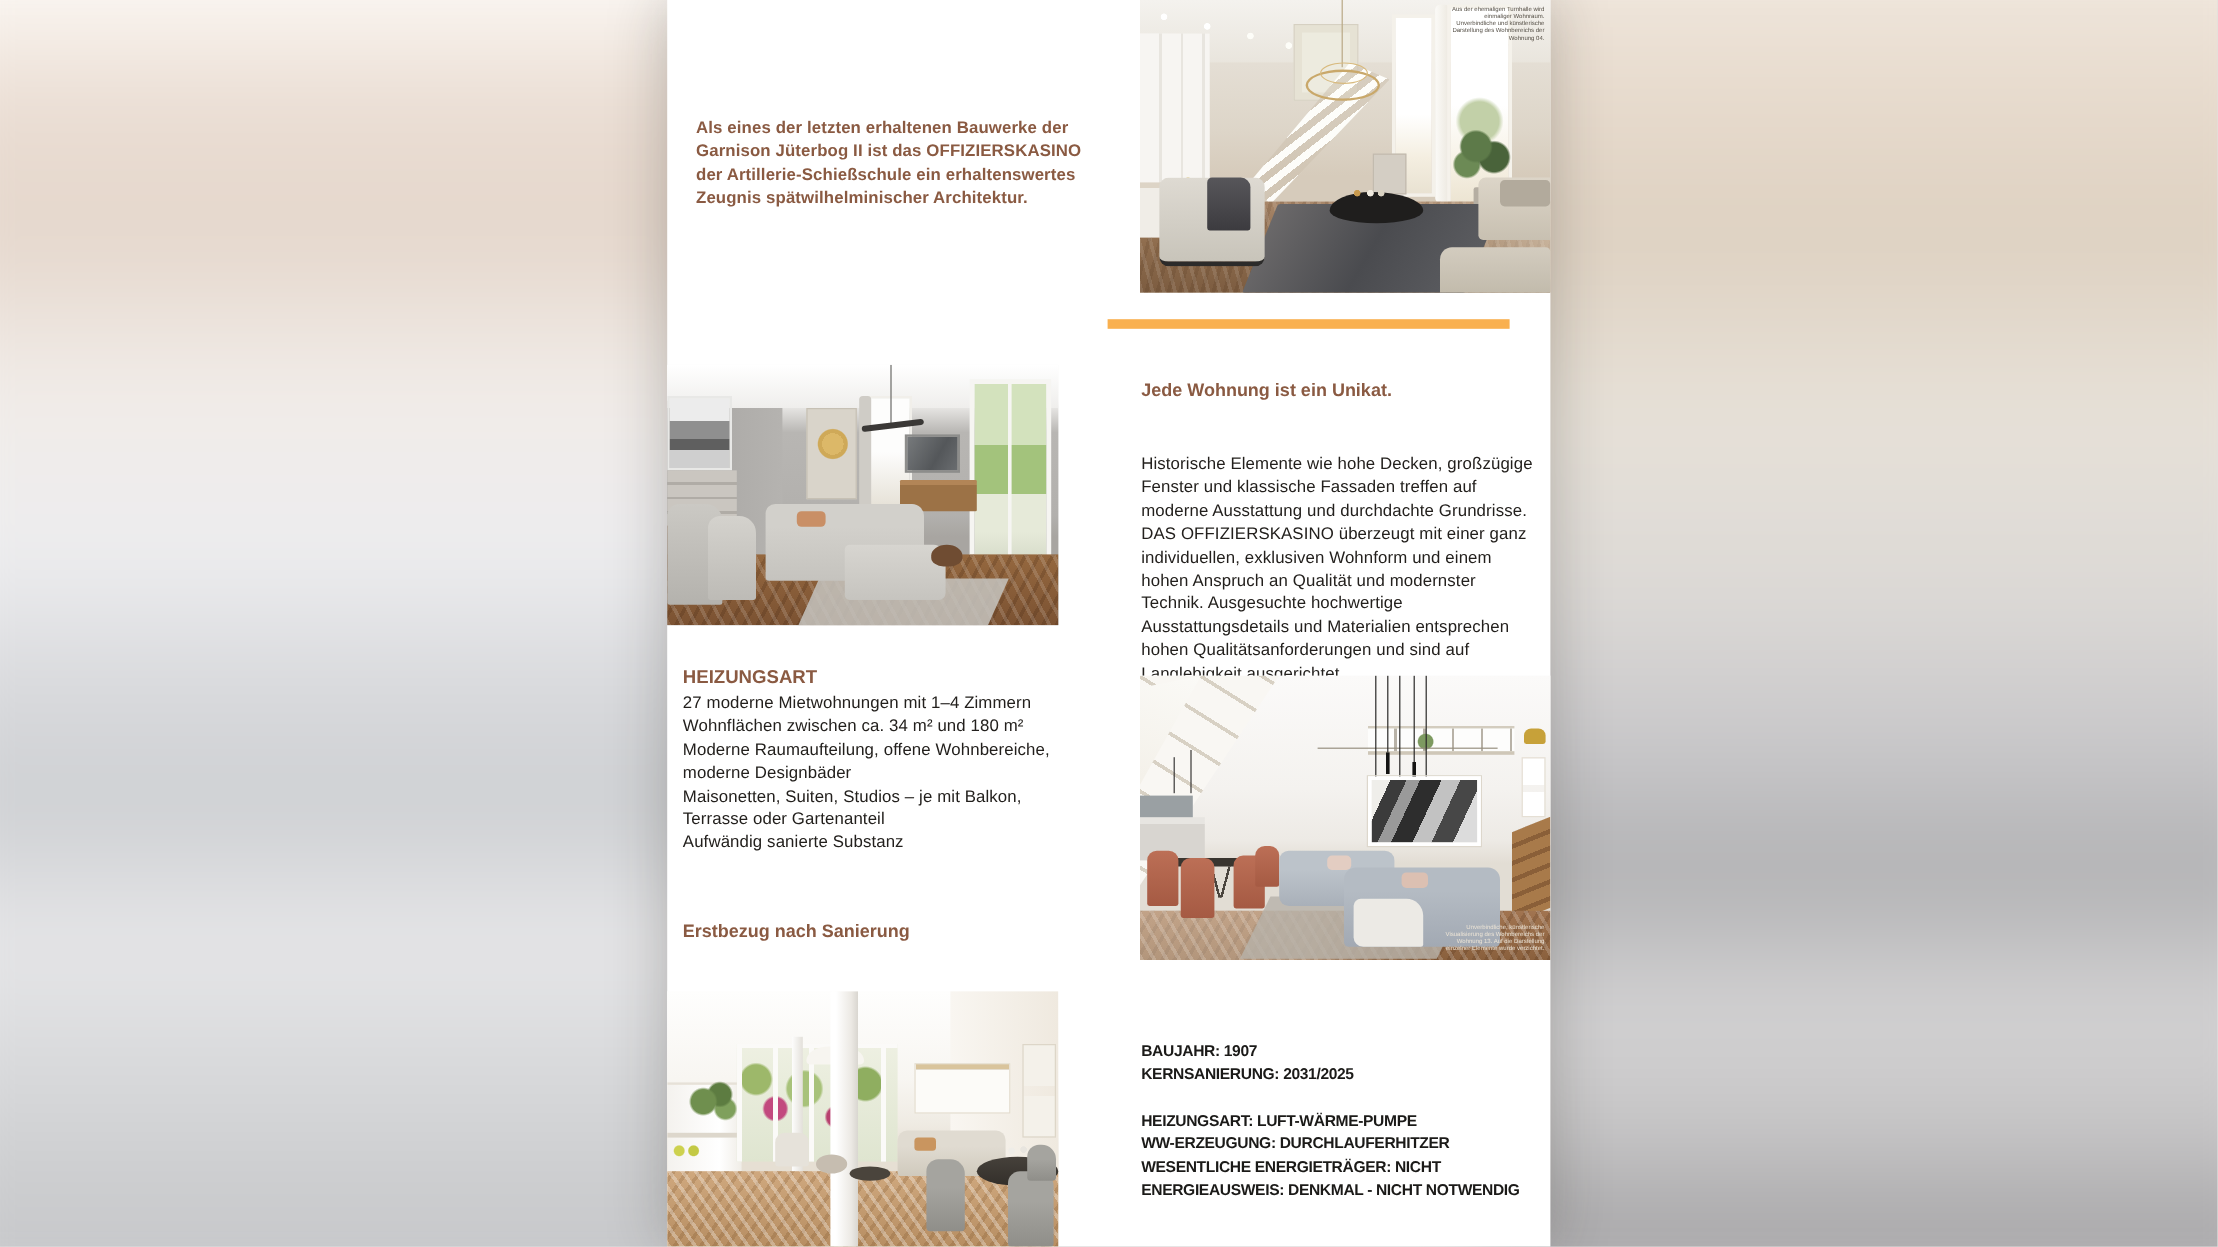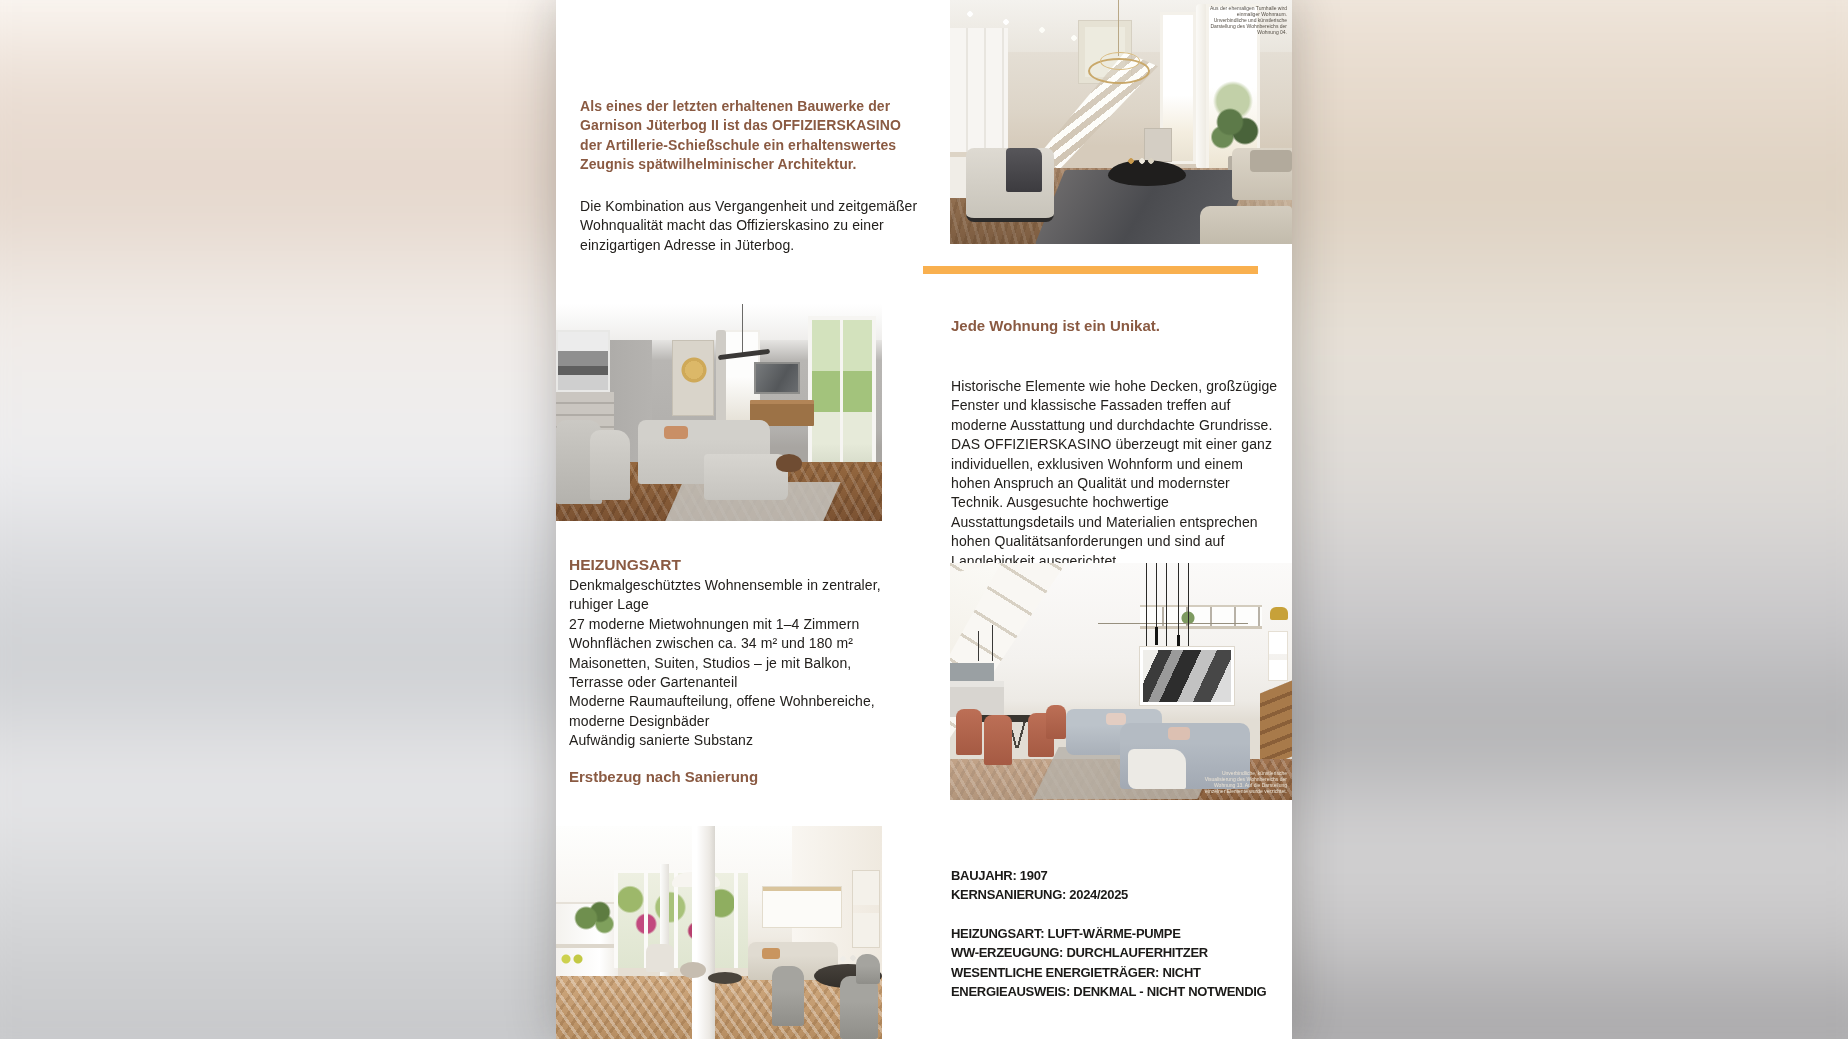--- a/index.html
+++ b/index.html
@@ -235,21 +235,20 @@
 
 <div id="screen">
 
   <div id="blur-left" class="blur-panel"></div>
   <div id="blur-right" class="blur-panel"></div>
 
   <div id="page">
 
     <div id="intro-heading" class="abs head-text brown">Als eines der letzten erhaltenen Bauwerke der Garnison Jüterbog II ist das OFFIZIERSKASINO der Artillerie-Schießschule ein erhaltenswertes Zeugnis spätwilhelminischer Architektur.</div>
 
-    <div id="intro-body" class="abs body-text">Die Kombination aus Vergangenheit und zeitgemäßer Wohnqualität macht das Offizierskasino zu einer einzigartigen Adresse in Jüterbog.</div>
 
     <div id="photoB" class="photo">
       <div id="pb-wallL"></div>
       <div id="pb-ceiling"></div>
       <div id="pb-art"></div>
       <div id="pb-goldart">
         <div id="pb-goldcircle"></div>
       </div>
       <div id="pb-winC"></div>
       <div id="pb-curtainC"></div>
@@ -267,25 +266,24 @@
       <div id="pb-lampwing"></div>
       <div id="pb-sofa"></div>
       <div id="pb-pillow"></div>
       <div id="pb-chaise"></div>
       <div id="pb-side"></div>
     </div>
 
     <div id="highlights-title" class="abs brown">HEIZUNGSART</div>
 
     <div id="highlights-list" class="abs body-text">
-      <div>Denkmalgeschütztes Wohnensemble in zentraler, ruhiger Lage</div>
       <div>27 moderne Mietwohnungen mit 1–4 Zimmern</div>
       <div>Wohnflächen zwischen ca. 34 m² und 180 m²</div>
+      <div>Moderne Raumaufteilung, offene Wohnbereiche, moderne Designbäder</div>
       <div>Maisonetten, Suiten, Studios – je mit Balkon, Terrasse oder Gartenanteil</div>
-      <div>Moderne Raumaufteilung, offene Wohnbereiche, moderne Designbäder</div>
       <div>Aufwändig sanierte Substanz</div>
     </div>
 
     <div id="cta" class="abs brown">Erstbezug nach Sanierung</div>
 
     <div id="photoD" class="photo">
       <div id="pd-kitchen"></div>
       <div id="pd-kcounter"></div>
       <div id="pd-win"></div>
       <div id="pd-winbars"></div>
@@ -380,21 +378,21 @@
       <div id="pc-sofa1"></div>
       <div id="pc-pill1"></div>
       <div id="pc-sofa2"></div>
       <div id="pc-pill2"></div>
       <div id="pc-throw"></div>
       <div id="pc-caption" class="caption">Unverbindliche, künstlerische Visualisierung des Wohnbereichs der Wohnung 13. Auf die Darstellung einzelner Elemente wurde verzichtet.</div>
     </div>
 
     <div id="facts-block" class="abs facts-text">
       <div>BAUJAHR: 1907</div>
-      <div>KERNSANIERUNG: 2024/2025</div>
+      <div>KERNSANIERUNG: 2031/2025</div>
     </div>
 
     <div id="energy-block" class="abs facts-text">
       <div>HEIZUNGSART: LUFT-WÄRME-PUMPE</div>
       <div>WW-ERZEUGUNG: DURCHLAUFERHITZER</div>
       <div>WESENTLICHE ENERGIETRÄGER: NICHT</div>
       <div>ENERGIEAUSWEIS: DENKMAL - NICHT NOTWENDIG</div>
     </div>
 
   </div>

